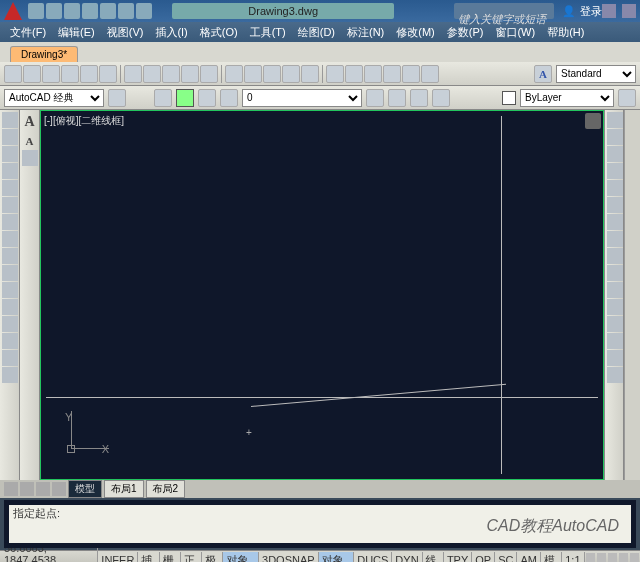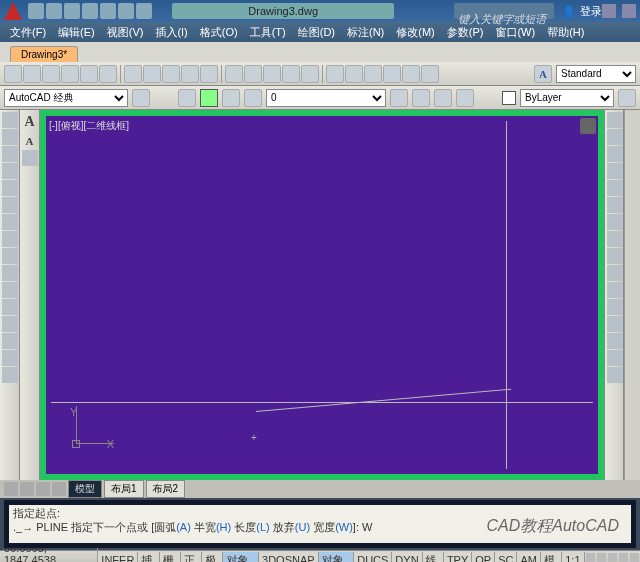--- a/index.html
+++ b/index.html
@@ -21,21 +21,21 @@
 .toolbar1 .tico{width:18px;height:18px;background:#c8d0d8;border:1px solid #aaa;border-radius:2px}
 .toolbar1 .sep{width:1px;height:18px;background:#999;margin:0 2px}
 .toolbar1 .stdbox{margin-left:auto;display:flex;align-items:center;gap:4px}
 .toolbar1 .stdbox select{height:18px;font-size:10px;width:80px}
 .toolbar2{height:24px;background:linear-gradient(#e8e8e0,#d0d0c8);display:flex;align-items:center;padding:0 4px;gap:4px;border-bottom:1px solid #888}
 .toolbar2 select{height:18px;font-size:10px}
 .toolbar2 .tico{width:18px;height:18px;background:#c8d0d8;border:1px solid #aaa;border-radius:2px}
 .work{display:flex;height:370px}
 .vtool{width:20px;background:linear-gradient(90deg,#e8e8e0,#d0d0c8);display:flex;flex-direction:column;gap:1px;padding:2px;border-right:1px solid #888}
 .vtool .vico{width:16px;height:16px;background:#b8c0c8}
-.canvas{flex:1;background:#4c1d95;position:relative;border:6px solid #22c55e}
+.canvas{flex:1;background:#0f172a;position:relative;border:1px solid #22c55e}
 .canvas .vlabel{position:absolute;top:3px;left:3px;color:#ddd;font-size:10px}
 .canvas .crosshair-v{position:absolute;left:460px;top:5px;bottom:5px;width:1px;background:#bbb}
 .canvas .crosshair-h{position:absolute;top:286px;left:5px;right:5px;height:1px;background:#bbb}
 .canvas .line1{position:absolute;top:295px;left:210px;width:256px;height:1px;background:#bbb;transform-origin:left;transform:rotate(-5deg)}
 .canvas .marker{position:absolute;left:205px;top:316px;color:#aaa;font-size:10px}
 .canvas .ucs{position:absolute;left:18px;bottom:18px;width:50px;height:50px}
 .canvas .ucs .yax{position:absolute;left:12px;bottom:12px;width:1px;height:38px;background:#888}
 .canvas .ucs .xax{position:absolute;left:12px;bottom:12px;height:1px;width:38px;background:#888}
 .canvas .ucs .yl{position:absolute;left:6px;top:0;color:#888}
 .canvas .ucs .xl{position:absolute;right:0;bottom:6px;color:#888}
@@ -132,21 +132,21 @@
     <div class="tico"></div>
     <div class="tico"></div>
     <div class="tico"></div>
     <div class="stdbox">
       <div class="tico" style="font-family: Georgia; font-weight: bold; text-align: center; line-height: 16px; color: rgb(51, 85, 170);">A</div>
       <select><option>Standard</option></select>
     </div>
   </div>
 
 <div class="toolbar2">
-  <select style="width:124px"><option>AutoCAD 经典</option></select>
+  <select style="width:100px"><option>AutoCAD 经典</option></select>
   <div class="tico"></div>
   <span style="width:20px"></span>
   <div class="tico"></div>
   <div style="width:18px;height:18px;background:#8f8;border:1px solid #555"></div>
   <div class="tico"></div>
   <div class="tico"></div>
   <select style="width:120px"><option>0</option></select>
   <div class="tico"></div>
   <div class="tico"></div>
   <div class="tico"></div>
@@ -226,21 +226,20 @@
   <div class="nav"></div>
   <div class="nav"></div>
   <div class="nav"></div>
 <div class="ltab active">模型</div>
     <div class="ltab">布局1</div>
     <div class="ltab">布局2</div>
   </div>
 
 <div class="cmd-area">
   <div class="row">指定起点:</div>
-  <div class="row" id="cmdrow3">._→ PLINE 指定下一个点或 [圆弧<span class="opt">(A)</span> 半宽<span class="opt">(H)</span> 长度<span class="opt">(L)</span> 放弃<span class="opt">(U)</span> 宽度<span class="opt">(W)</span>]: W</div>
   <div class="watermark">CAD教程AutoCAD</div>
 </div>
 
 <div class="status-bar" id="sbar">
     <div class="coord">56.6063, 1847.4538, 0.0000</div>
     <div class="sbtn">INFER</div>
     <div class="sbtn">捕捉</div>
     <div class="sbtn">栅格</div>
     <div class="sbtn">正交</div>
     <div class="sbtn">极轴</div>

